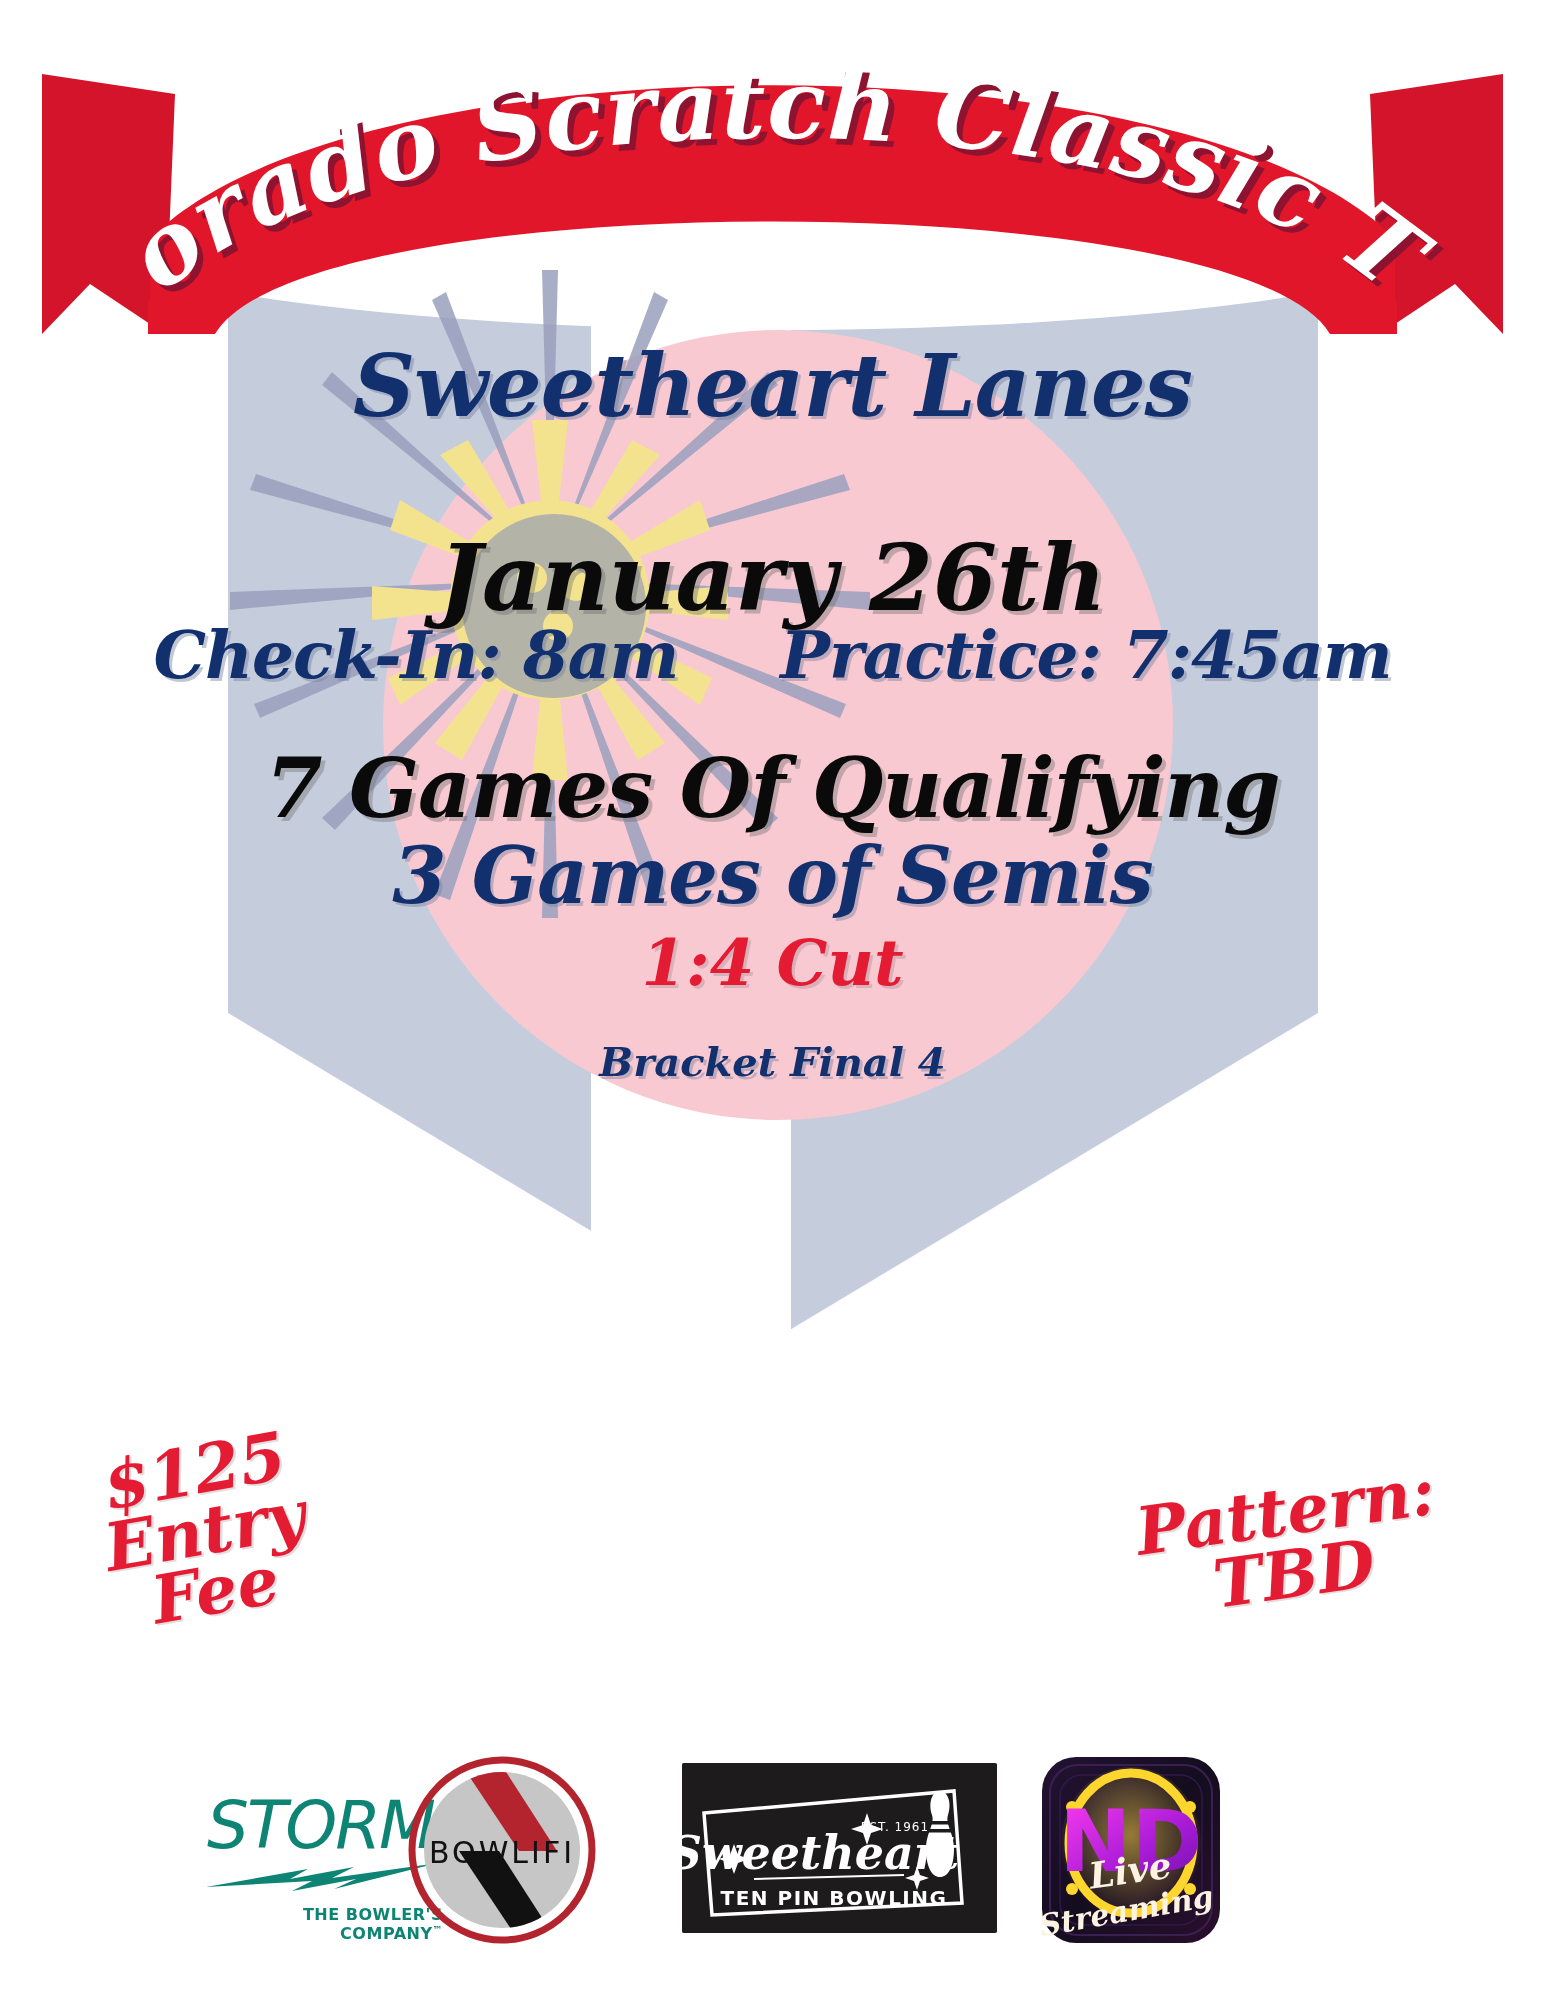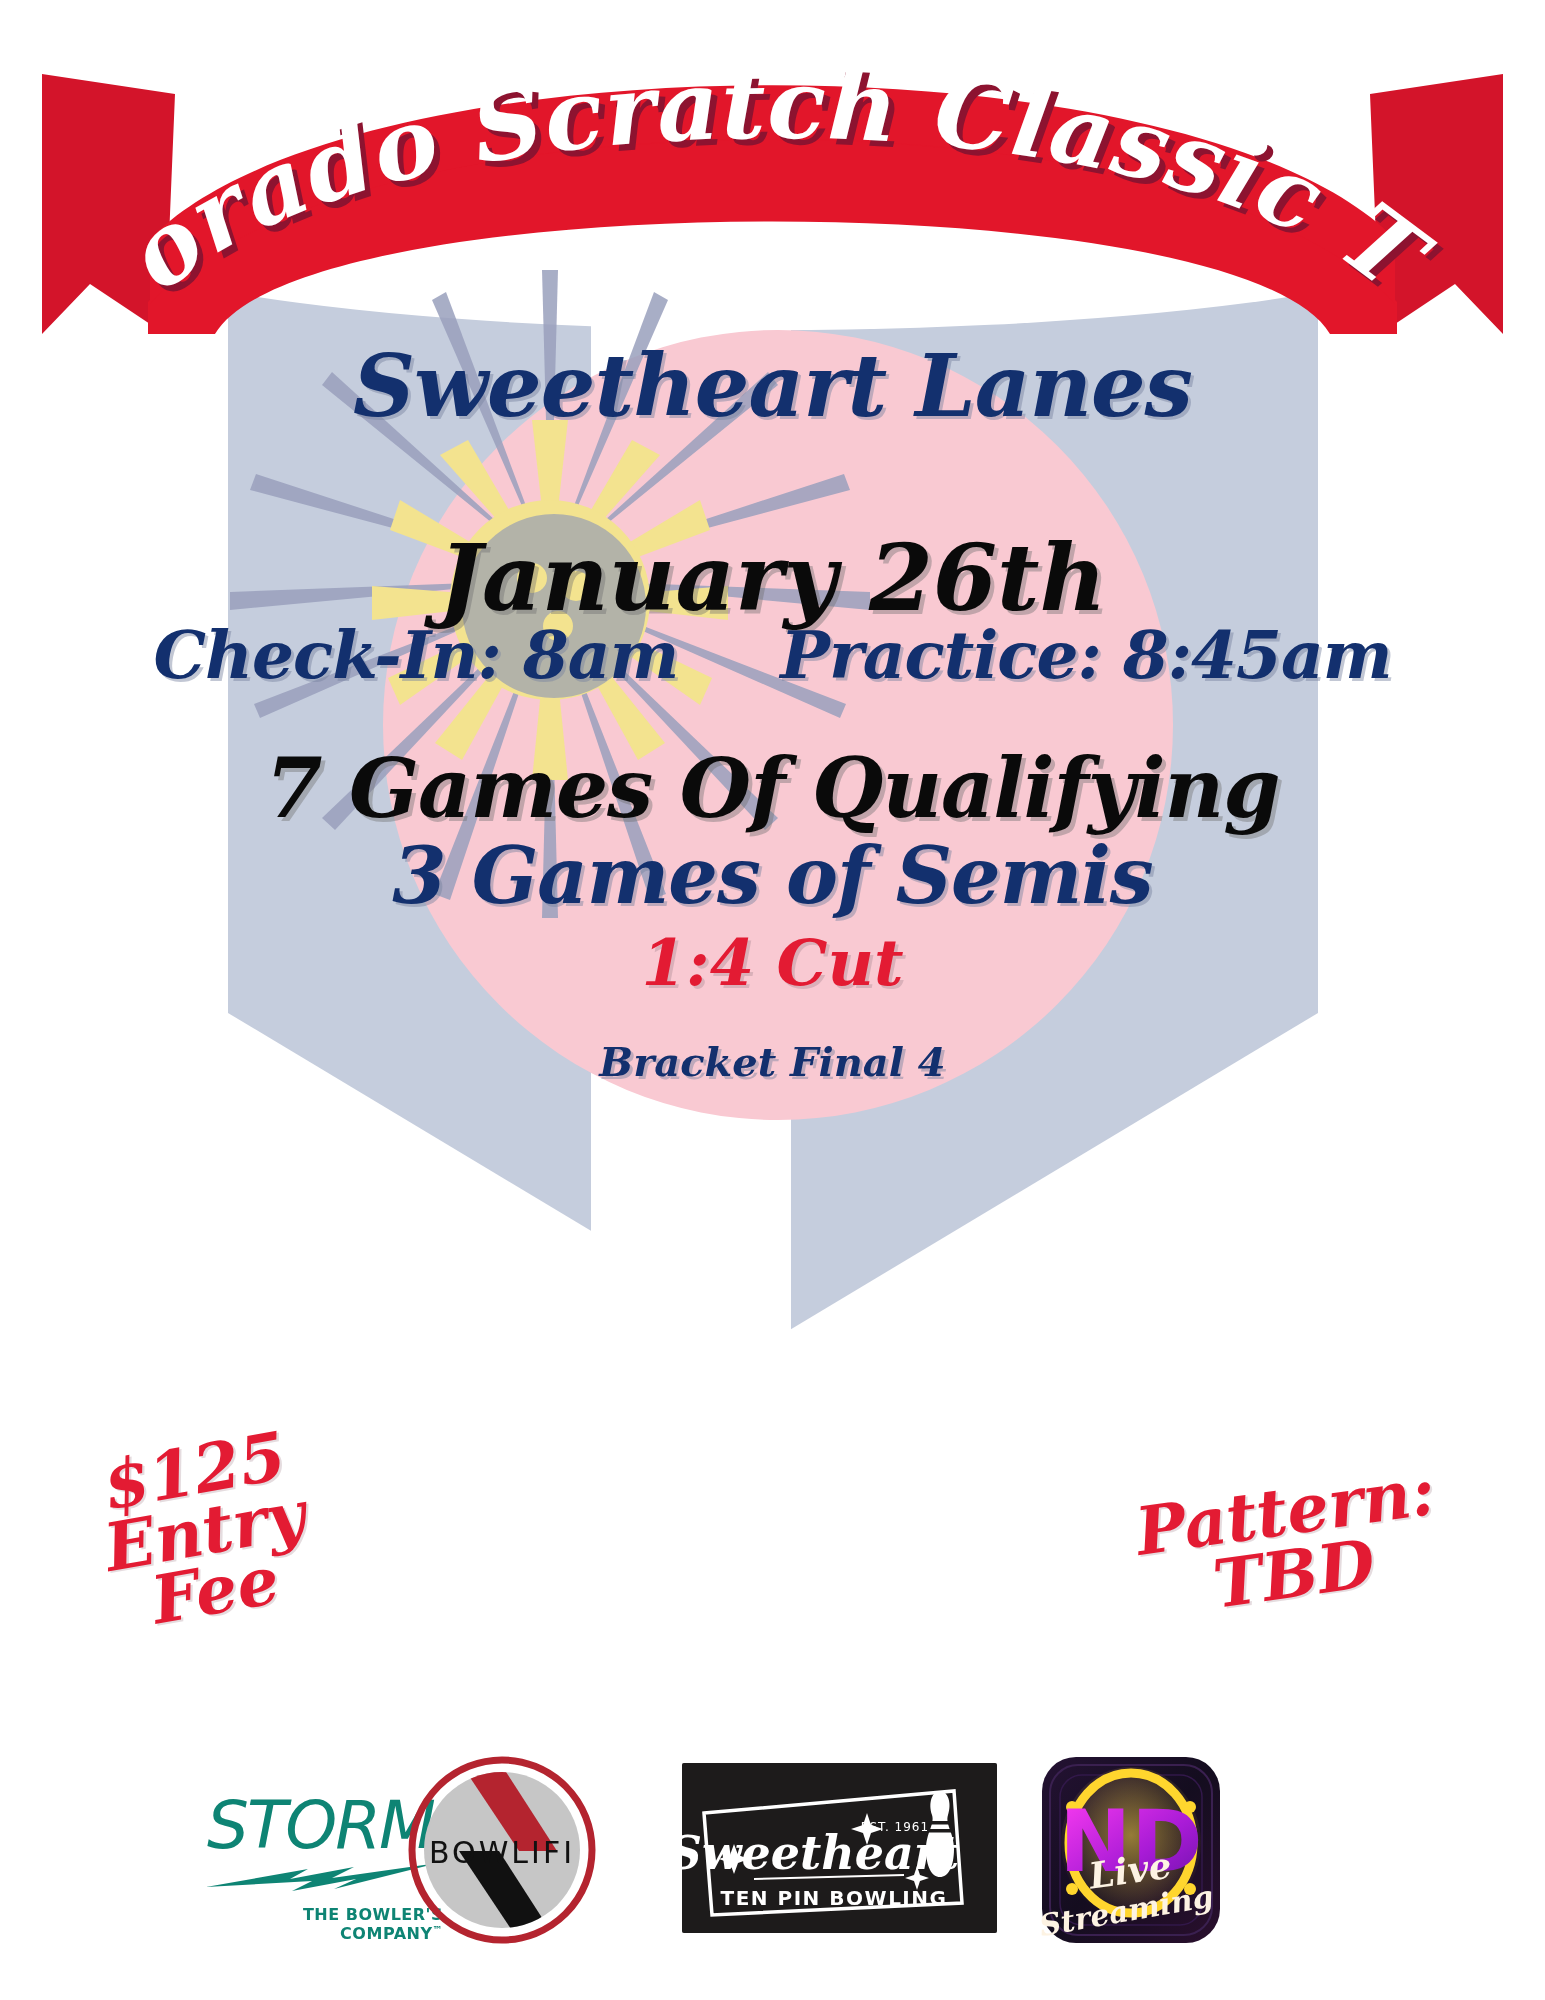--- a/index.html
+++ b/index.html
@@ -257,21 +257,21 @@
   <div class="content">
 
     <div class="line slab navy sh-navy" id="l-venue">Sweetheart Lanes</div>
 
 
     <div class="line slab black sh-black" id="l-date">January 26th</div>
 
     <div class="line slab navy sh-navy" id="l-times">
       <span>Check-In: 8am</span>
       <span class="gap"></span>
-      <span>Practice: 8:45am</span>
+      <span>Practice: 7:45am</span>
     </div>
 
     <div class="line slab black sh-black" id="l-qual">7 Games Of Qualifying</div>
 
     <div class="line slab navy sh-navy" id="l-semis">3 Games of Semis</div>
 
     <div class="line slab red sh-red" id="l-cut">1:4 Cut</div>
 
     <div class="line slab navy sh-navy" id="l-bracket">Bracket Final 4</div>
   </div>

